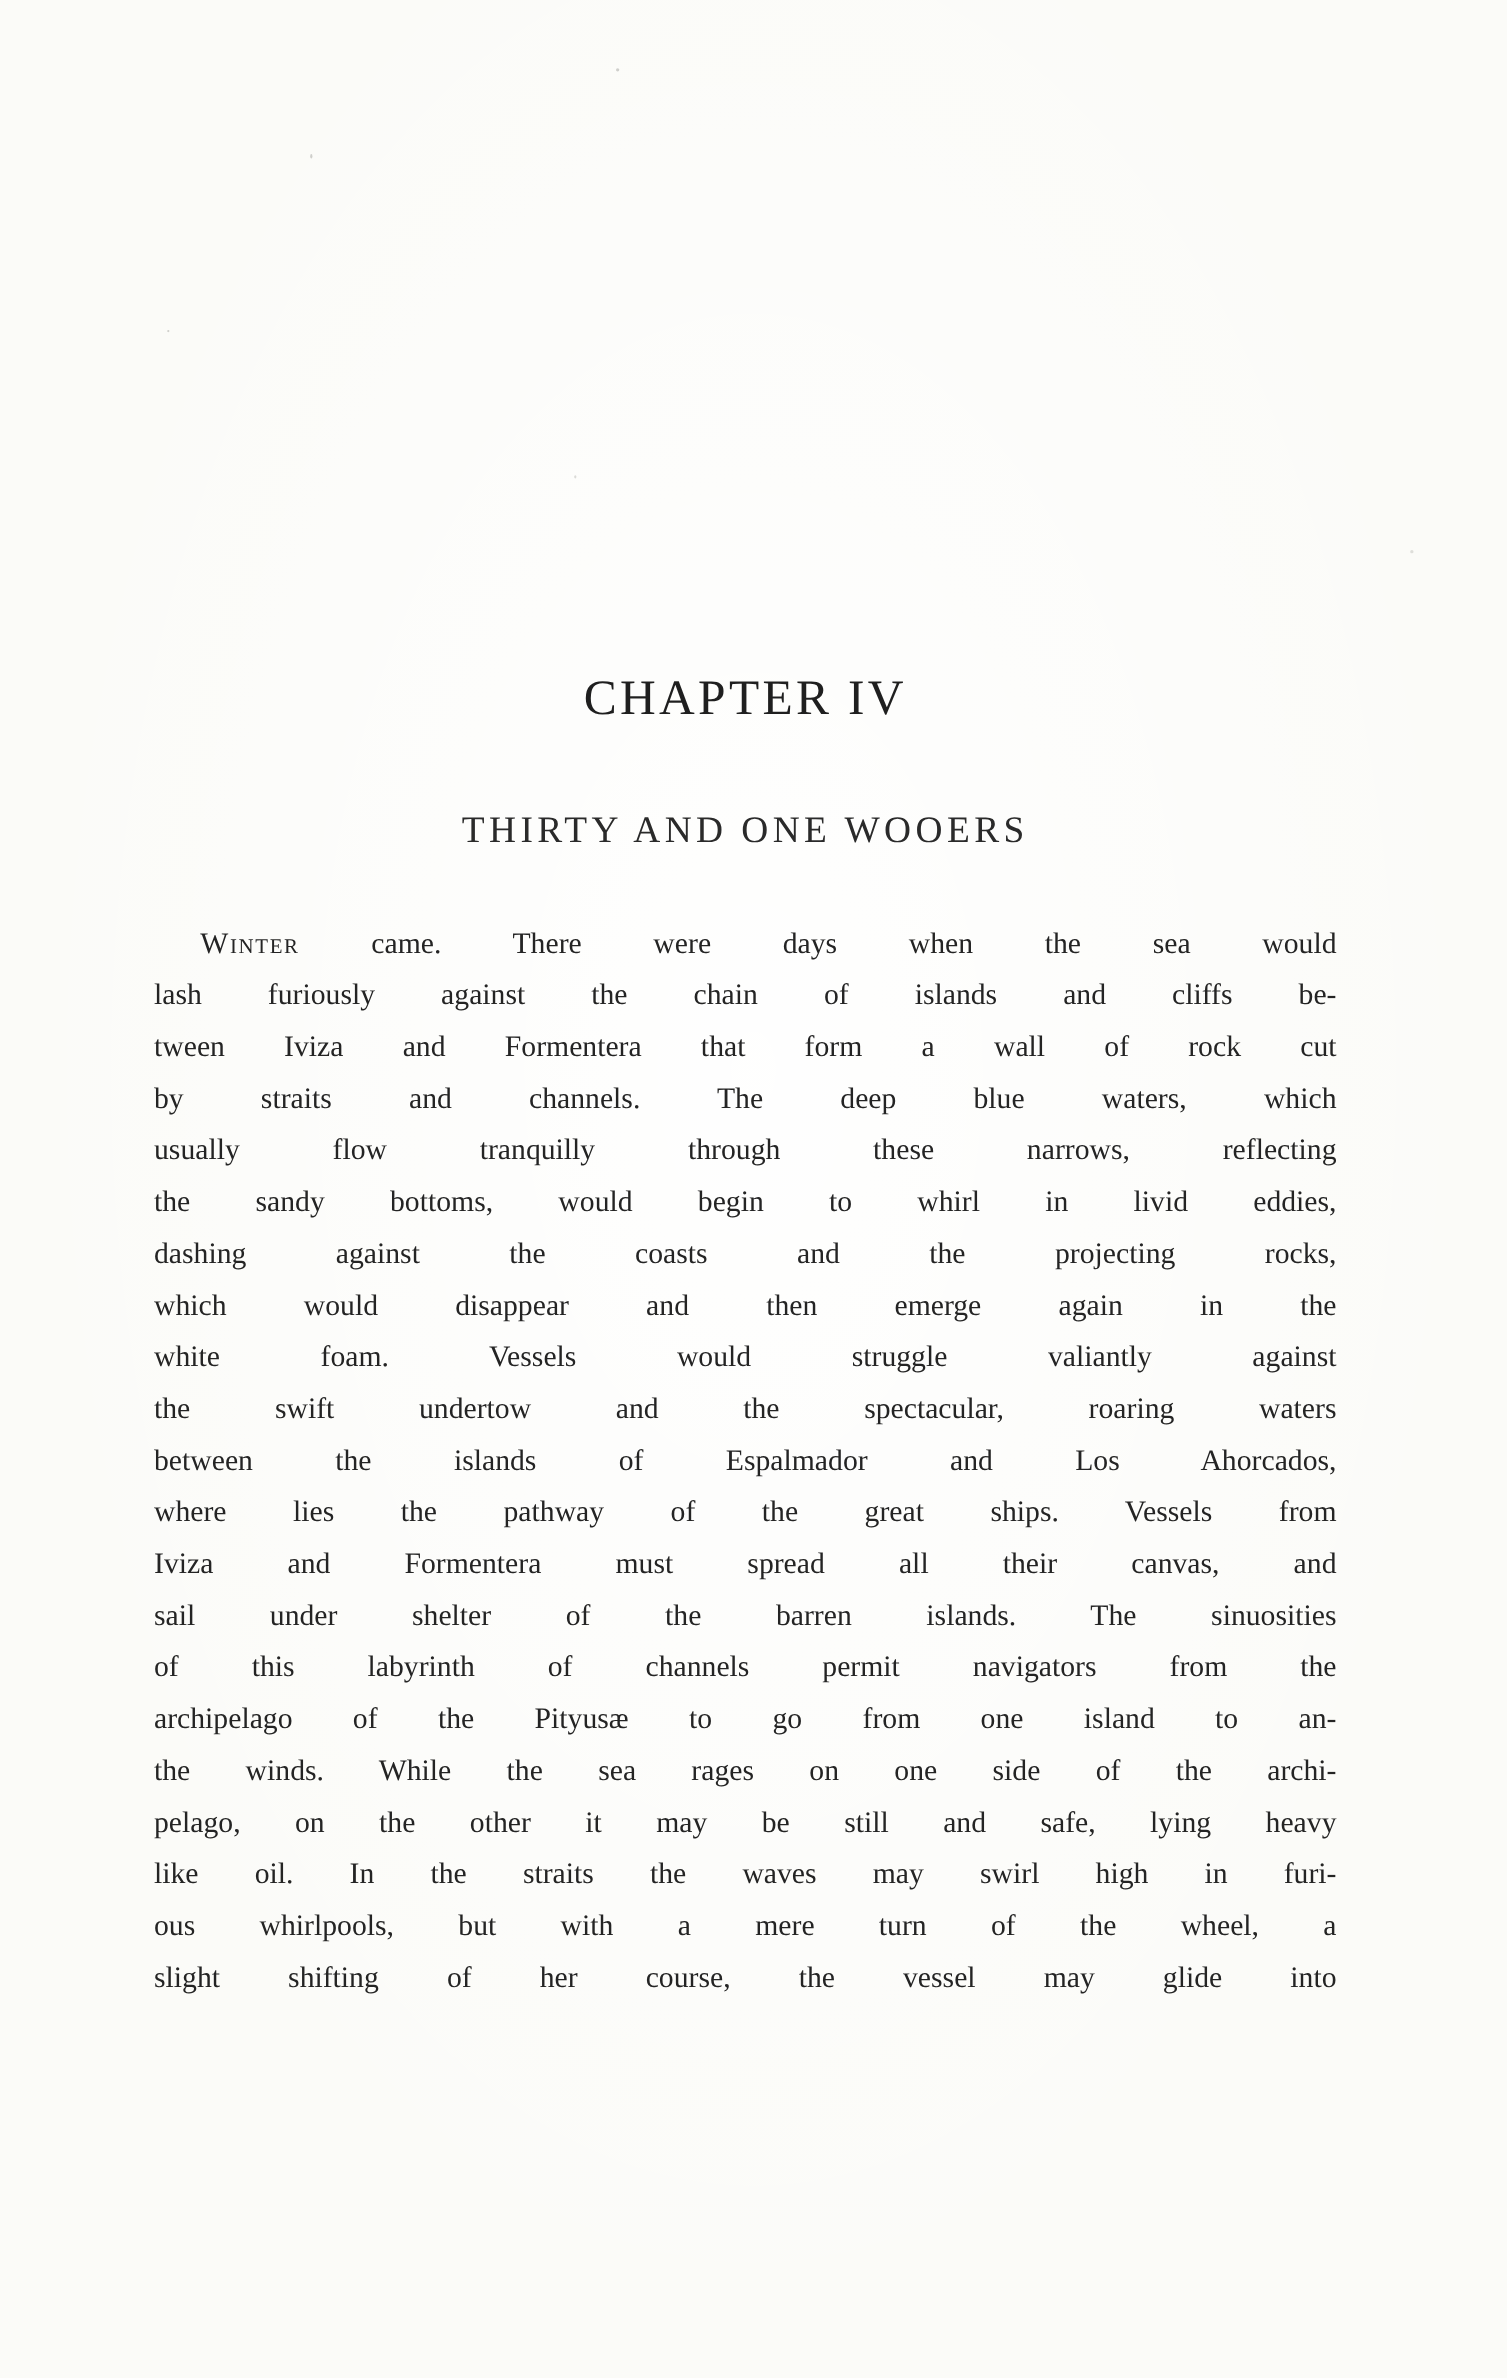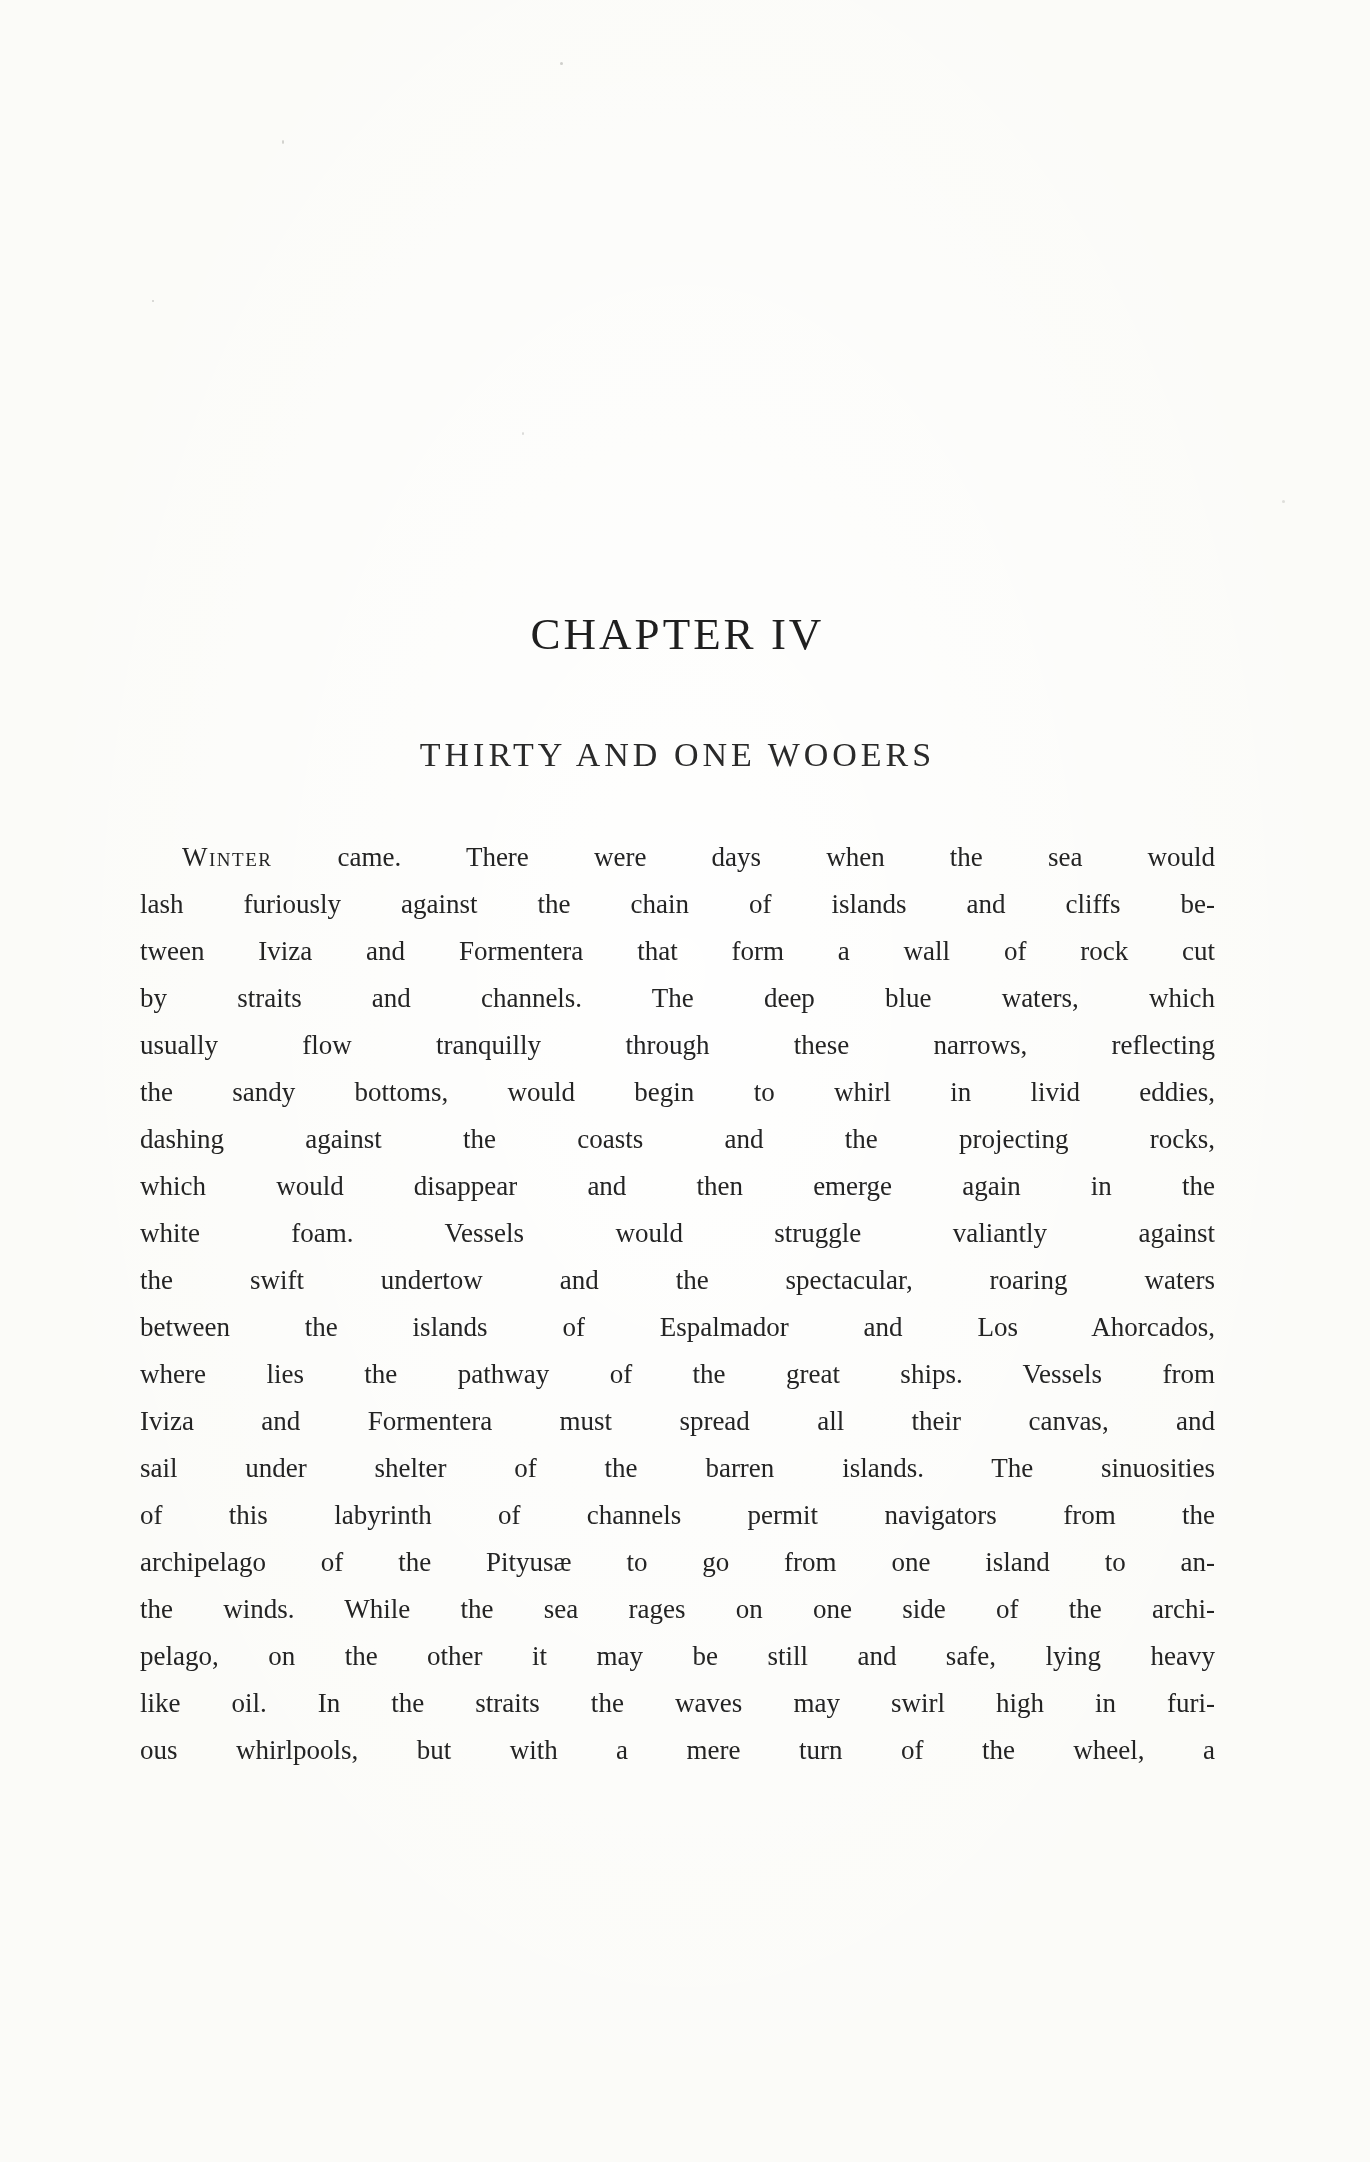--- a/index.html
+++ b/index.html
@@ -137,17 +137,18 @@
       <div class="line">between the islands of Espalmador and Los Ahorcados,</div>
       <div class="line">where lies the pathway of the great ships. Vessels from</div>
       <div class="line">Iviza and Formentera must spread all their canvas, and</div>
       <div class="line">sail under shelter of the barren islands. The sinuosities</div>
       <div class="line">of this labyrinth of channels permit navigators from the</div>
       <div class="line">archipelago of the Pityusæ to go from one island to an-</div>
       <div class="line">the winds. While the sea rages on one side of the archi-</div>
       <div class="line">pelago, on the other it may be still and safe, lying heavy</div>
       <div class="line">like oil. In the straits the waves may swirl high in furi-</div>
       <div class="line">ous whirlpools, but with a mere turn of the wheel, a</div>
+      <div class="line">slight shifting of her course, the vessel may glide into</div>
     </div>
 
 
   </div>
 </div>
 
 </body></html>

